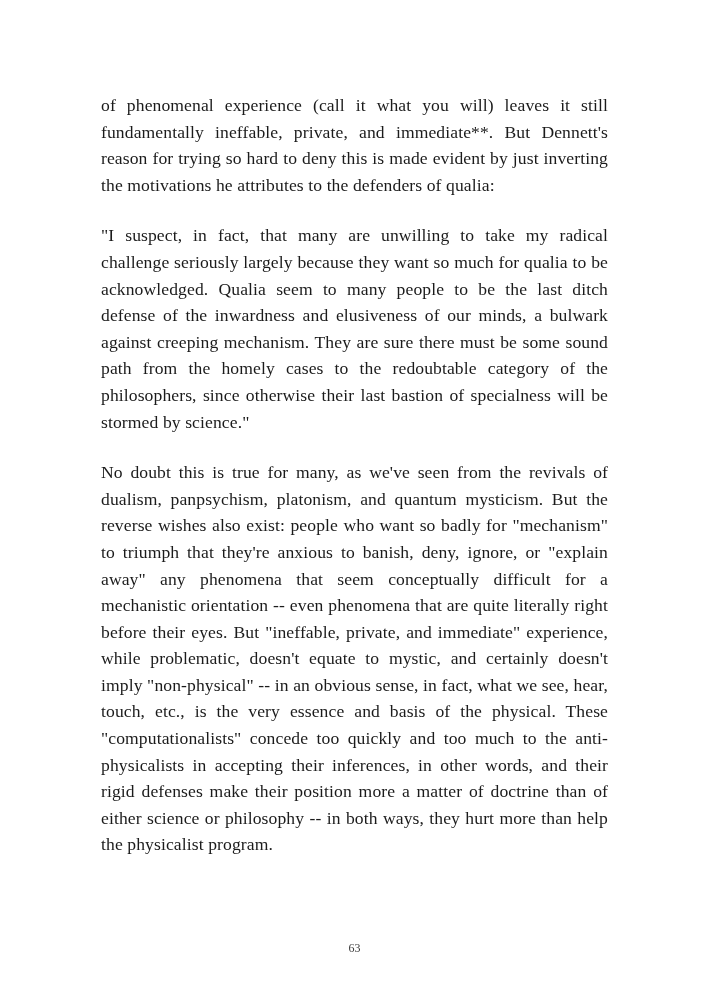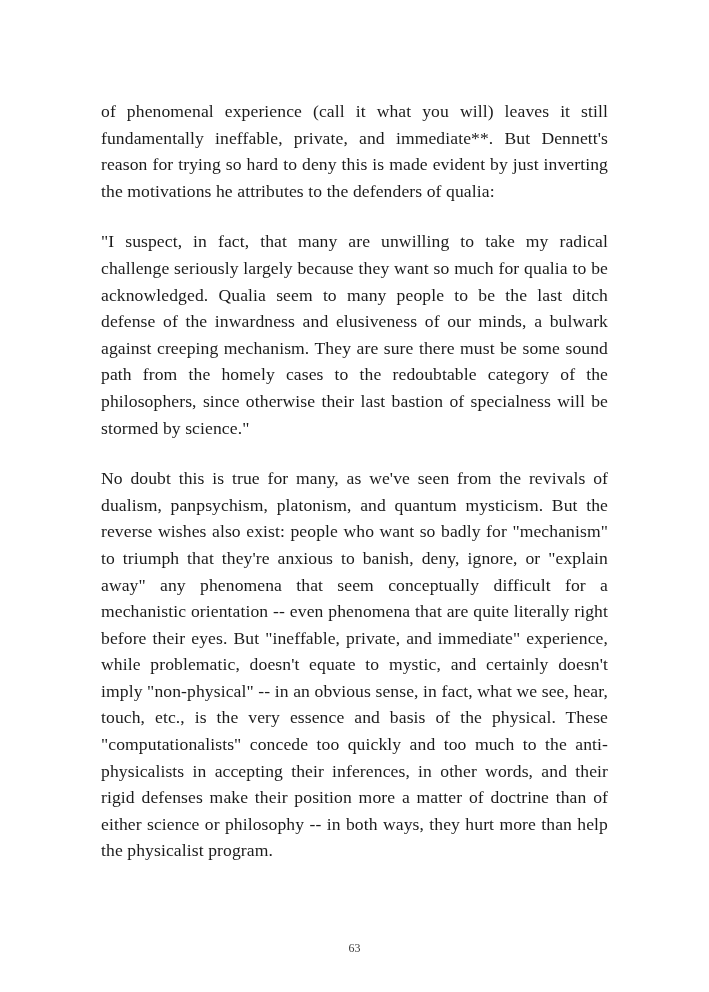--- a/index.html
+++ b/index.html
@@ -12,21 +12,21 @@
     width: 709px;
     height: 992px;
     background: #ffffff;
     box-sizing: border-box;
     padding: 80px 101px 0 101px;
     font-family: "Liberation Serif", "DejaVu Serif", serif;
     color: #1b1b1b;
     overflow: hidden;
   }
   .text-body p {
-    margin: 18px 0 24px 0;
+    margin: 12px 0 24px 0;
     font-size: 17.6px;
     line-height: 26.6px;
     text-align: justify;
     letter-spacing: 0.1px;
   }
   .page-number {
     position: absolute;
     bottom: 36px;
     left: 0;
     right: 0;

